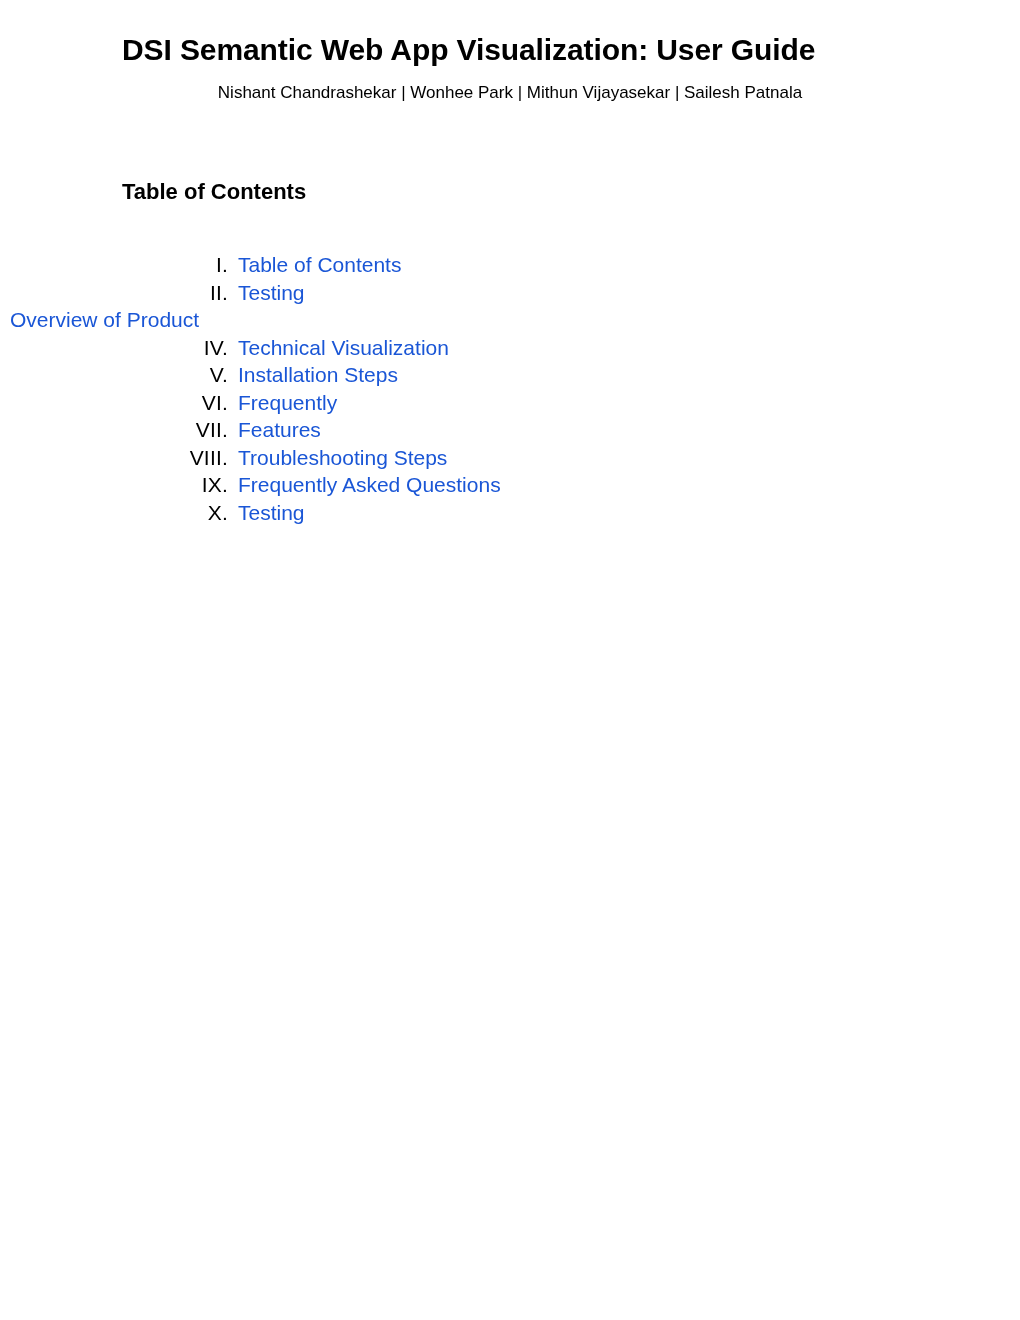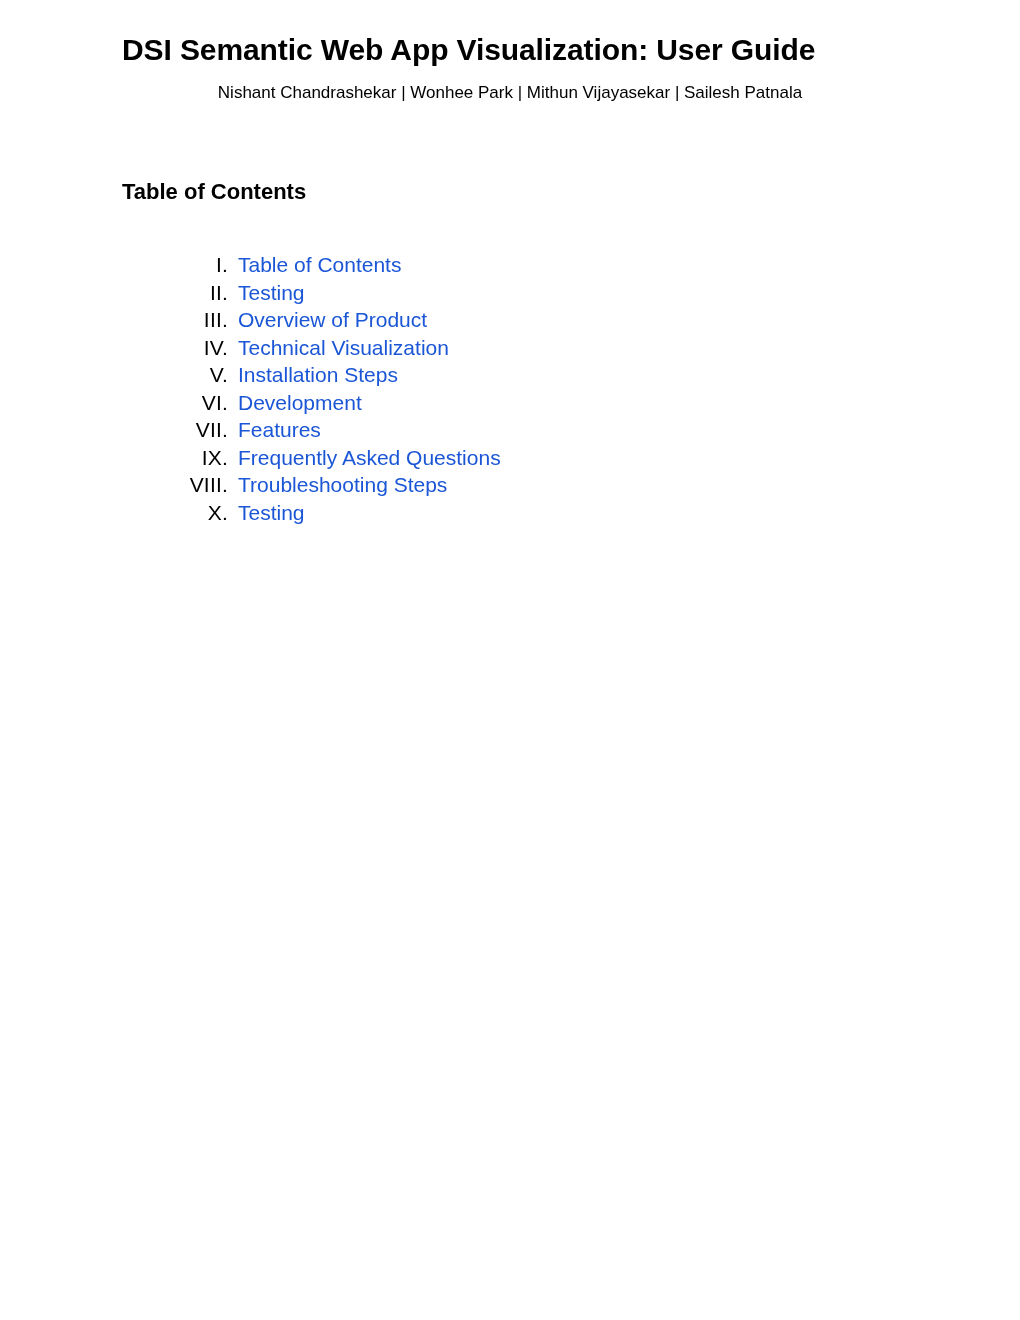--- a/index.html
+++ b/index.html
@@ -124,52 +124,51 @@
       <span class="toc-numeral">I.</span>
       <a class="toc-link" href="#">Table of Contents</a>
     </div>
 
     <div class="toc-row">
       <span class="toc-numeral">II.</span>
       <a class="toc-link" href="#">Testing</a>
     </div>
 
     <div class="toc-row">
-      <span class="toc-numeral">III.</span>
       <a class="toc-link" href="#">Overview of Product</a>
     </div>
 
     <div class="toc-row">
       <span class="toc-numeral">IV.</span>
       <a class="toc-link" href="#">Technical Visualization</a>
     </div>
 
     <div class="toc-row">
       <span class="toc-numeral">V.</span>
       <a class="toc-link" href="#">Installation Steps</a>
     </div>
 
     <div class="toc-row">
       <span class="toc-numeral">VI.</span>
-      <a class="toc-link" href="#">Development</a>
+      <a class="toc-link" href="#">Frequently</a>
     </div>
 
     <div class="toc-row">
       <span class="toc-numeral">VII.</span>
       <a class="toc-link" href="#">Features</a>
     </div>
 
     <div class="toc-row">
-      <span class="toc-numeral">IX.</span>
-      <a class="toc-link" href="#">Frequently Asked Questions</a>
+      <span class="toc-numeral">VIII.</span>
+      <a class="toc-link" href="#">Troubleshooting Steps</a>
     </div>
 
     <div class="toc-row">
-      <span class="toc-numeral">VIII.</span>
-      <a class="toc-link" href="#">Troubleshooting Steps</a>
+      <span class="toc-numeral">IX.</span>
+      <a class="toc-link" href="#">Frequently Asked Questions</a>
     </div>
 
     <div class="toc-row">
       <span class="toc-numeral">X.</span>
       <a class="toc-link" href="#">Testing</a>
     </div>
 
   </div>
 
 </div>

